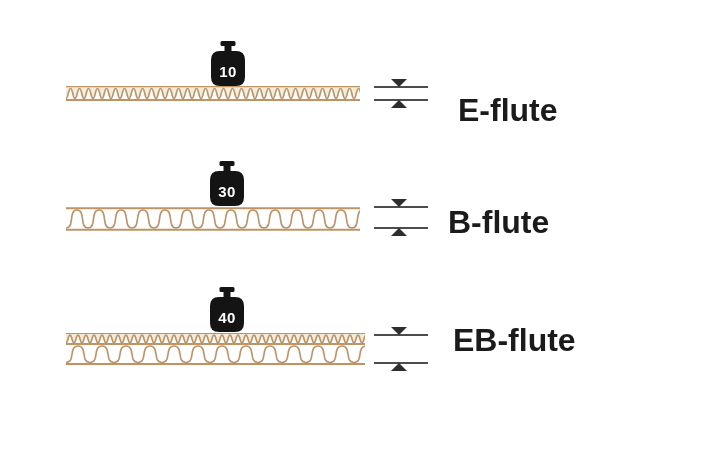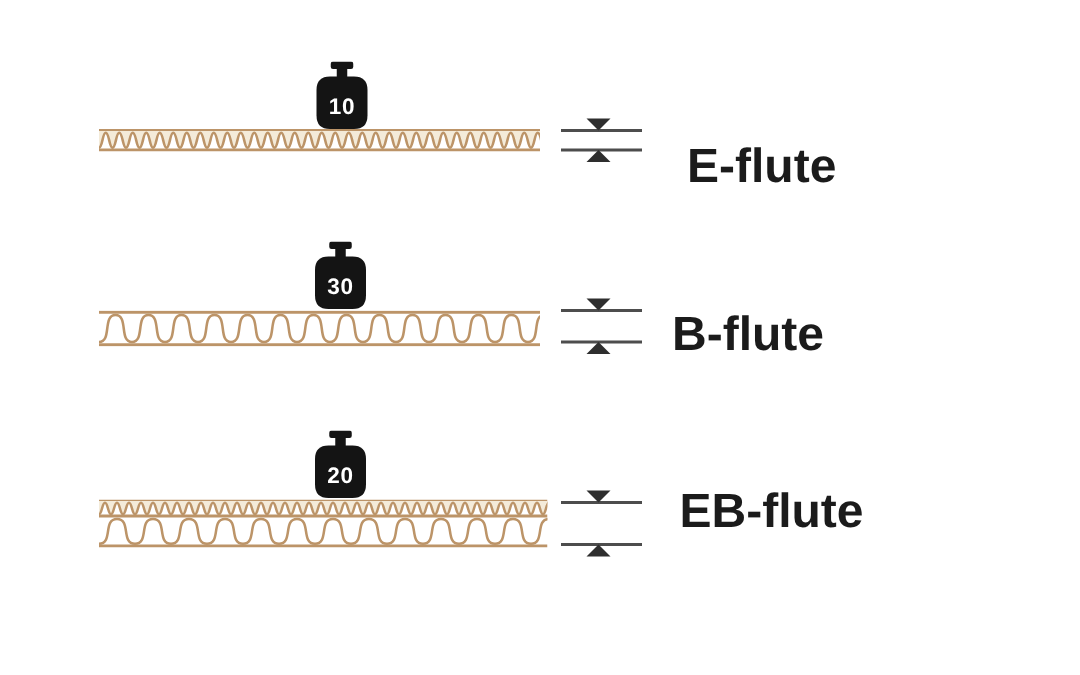--- a/index.html
+++ b/index.html
@@ -96,21 +96,21 @@
     <h2 class="label">B-flute</h2>
   </section>
 
   <section class="row row2">
     <div class="weight">
       <svg width="36" height="46" viewBox="0 0 36 46">
         <path class="weight-path" d="M12 0 H24 Q25.5 0 25.5 1.5 V3.5 Q25.5 5 24 5 H12 Q10.5 5 10.5 3.5 V1.5 Q10.5 0 12 0 Z"></path>
         <path class="weight-path" d="M14.5 4 H21.5 V12 H14.5 Z"></path>
         <path class="weight-path" d="M10 10 L26 10 Q35 10 35 19 L35 36 Q35 45 26 45 L10 45 Q1 45 1 36 L1 19 Q1 10 10 10 Z"></path>
       </svg>
-      <span class="weight-num">20</span>
+      <span class="weight-num">40</span>
     </div>
     <svg class="board-svg" width="299" height="32">
         <line x1="0" x2="299" y1="1" y2="1" class="liner"></line>
         <path d="M0 9.8C2.0 9.8 2.0 2.2 4.0 2.2C6.0 2.2 6.0 9.8 8.0 9.8C10.0 9.8 10.0 2.2 12.0 2.2C14.0 2.2 14.0 9.8 16.0 9.8C18.0 9.8 18.0 2.2 20.0 2.2C22.0 2.2 22.0 9.8 24.0 9.8C26.0 9.8 26.0 2.2 28.0 2.2C30.0 2.2 30.0 9.8 32.0 9.8C34.0 9.8 34.0 2.2 36.0 2.2C38.0 2.2 38.0 9.8 40.0 9.8C42.0 9.8 42.0 2.2 44.0 2.2C46.0 2.2 46.0 9.8 48.0 9.8C50.0 9.8 50.0 2.2 52.0 2.2C54.0 2.2 54.0 9.8 56.0 9.8C58.0 9.8 58.0 2.2 60.0 2.2C62.0 2.2 62.0 9.8 64.0 9.8C66.0 9.8 66.0 2.2 68.0 2.2C70.0 2.2 70.0 9.8 72.0 9.8C74.0 9.8 74.0 2.2 76.0 2.2C78.0 2.2 78.0 9.8 80.0 9.8C82.0 9.8 82.0 2.2 84.0 2.2C86.0 2.2 86.0 9.8 88.0 9.8C90.0 9.8 90.0 2.2 92.0 2.2C94.0 2.2 94.0 9.8 96.0 9.8C98.0 9.8 98.0 2.2 100.0 2.2C102.0 2.2 102.0 9.8 104.0 9.8C106.0 9.8 106.0 2.2 108.0 2.2C110.0 2.2 110.0 9.8 112.0 9.8C114.0 9.8 114.0 2.2 116.0 2.2C118.0 2.2 118.0 9.8 120.0 9.8C122.0 9.8 122.0 2.2 124.0 2.2C126.0 2.2 126.0 9.8 128.0 9.8C130.0 9.8 130.0 2.2 132.0 2.2C134.0 2.2 134.0 9.8 136.0 9.8C138.0 9.8 138.0 2.2 140.0 2.2C142.0 2.2 142.0 9.8 144.0 9.8C146.0 9.8 146.0 2.2 148.0 2.2C150.0 2.2 150.0 9.8 152.0 9.8C154.0 9.8 154.0 2.2 156.0 2.2C158.0 2.2 158.0 9.8 160.0 9.8C162.0 9.8 162.0 2.2 164.0 2.2C166.0 2.2 166.0 9.8 168.0 9.8C170.0 9.8 170.0 2.2 172.0 2.2C174.0 2.2 174.0 9.8 176.0 9.8C178.0 9.8 178.0 2.2 180.0 2.2C182.0 2.2 182.0 9.8 184.0 9.8C186.0 9.8 186.0 2.2 188.0 2.2C190.0 2.2 190.0 9.8 192.0 9.8C194.0 9.8 194.0 2.2 196.0 2.2C198.0 2.2 198.0 9.8 200.0 9.8C202.0 9.8 202.0 2.2 204.0 2.2C206.0 2.2 206.0 9.8 208.0 9.8C210.0 9.8 210.0 2.2 212.0 2.2C214.0 2.2 214.0 9.8 216.0 9.8C218.0 9.8 218.0 2.2 220.0 2.2C222.0 2.2 222.0 9.8 224.0 9.8C226.0 9.8 226.0 2.2 228.0 2.2C230.0 2.2 230.0 9.8 232.0 9.8C234.0 9.8 234.0 2.2 236.0 2.2C238.0 2.2 238.0 9.8 240.0 9.8C242.0 9.8 242.0 2.2 244.0 2.2C246.0 2.2 246.0 9.8 248.0 9.8C250.0 9.8 250.0 2.2 252.0 2.2C254.0 2.2 254.0 9.8 256.0 9.8C258.0 9.8 258.0 2.2 260.0 2.2C262.0 2.2 262.0 9.8 264.0 9.8C266.0 9.8 266.0 2.2 268.0 2.2C270.0 2.2 270.0 9.8 272.0 9.8C274.0 9.8 274.0 2.2 276.0 2.2C278.0 2.2 278.0 9.8 280.0 9.8C282.0 9.8 282.0 2.2 284.0 2.2C286.0 2.2 286.0 9.8 288.0 9.8C290.0 9.8 290.0 2.2 292.0 2.2C294.0 2.2 294.0 9.8 296.0 9.8C298.0 9.8 298.0 2.2 300.0 2.2C302.0 2.2 302.0 9.8 304.0 9.8C306.0 9.8 306.0 2.2 308.0 2.2L307 1.0000000000000002 L0 1.0000000000000002 Z" class="flute-fill"></path>
         <path d="M0 9.8C2.0 9.8 2.0 2.2 4.0 2.2C6.0 2.2 6.0 9.8 8.0 9.8C10.0 9.8 10.0 2.2 12.0 2.2C14.0 2.2 14.0 9.8 16.0 9.8C18.0 9.8 18.0 2.2 20.0 2.2C22.0 2.2 22.0 9.8 24.0 9.8C26.0 9.8 26.0 2.2 28.0 2.2C30.0 2.2 30.0 9.8 32.0 9.8C34.0 9.8 34.0 2.2 36.0 2.2C38.0 2.2 38.0 9.8 40.0 9.8C42.0 9.8 42.0 2.2 44.0 2.2C46.0 2.2 46.0 9.8 48.0 9.8C50.0 9.8 50.0 2.2 52.0 2.2C54.0 2.2 54.0 9.8 56.0 9.8C58.0 9.8 58.0 2.2 60.0 2.2C62.0 2.2 62.0 9.8 64.0 9.8C66.0 9.8 66.0 2.2 68.0 2.2C70.0 2.2 70.0 9.8 72.0 9.8C74.0 9.8 74.0 2.2 76.0 2.2C78.0 2.2 78.0 9.8 80.0 9.8C82.0 9.8 82.0 2.2 84.0 2.2C86.0 2.2 86.0 9.8 88.0 9.8C90.0 9.8 90.0 2.2 92.0 2.2C94.0 2.2 94.0 9.8 96.0 9.8C98.0 9.8 98.0 2.2 100.0 2.2C102.0 2.2 102.0 9.8 104.0 9.8C106.0 9.8 106.0 2.2 108.0 2.2C110.0 2.2 110.0 9.8 112.0 9.8C114.0 9.8 114.0 2.2 116.0 2.2C118.0 2.2 118.0 9.8 120.0 9.8C122.0 9.8 122.0 2.2 124.0 2.2C126.0 2.2 126.0 9.8 128.0 9.8C130.0 9.8 130.0 2.2 132.0 2.2C134.0 2.2 134.0 9.8 136.0 9.8C138.0 9.8 138.0 2.2 140.0 2.2C142.0 2.2 142.0 9.8 144.0 9.8C146.0 9.8 146.0 2.2 148.0 2.2C150.0 2.2 150.0 9.8 152.0 9.8C154.0 9.8 154.0 2.2 156.0 2.2C158.0 2.2 158.0 9.8 160.0 9.8C162.0 9.8 162.0 2.2 164.0 2.2C166.0 2.2 166.0 9.8 168.0 9.8C170.0 9.8 170.0 2.2 172.0 2.2C174.0 2.2 174.0 9.8 176.0 9.8C178.0 9.8 178.0 2.2 180.0 2.2C182.0 2.2 182.0 9.8 184.0 9.8C186.0 9.8 186.0 2.2 188.0 2.2C190.0 2.2 190.0 9.8 192.0 9.8C194.0 9.8 194.0 2.2 196.0 2.2C198.0 2.2 198.0 9.8 200.0 9.8C202.0 9.8 202.0 2.2 204.0 2.2C206.0 2.2 206.0 9.8 208.0 9.8C210.0 9.8 210.0 2.2 212.0 2.2C214.0 2.2 214.0 9.8 216.0 9.8C218.0 9.8 218.0 2.2 220.0 2.2C222.0 2.2 222.0 9.8 224.0 9.8C226.0 9.8 226.0 2.2 228.0 2.2C230.0 2.2 230.0 9.8 232.0 9.8C234.0 9.8 234.0 2.2 236.0 2.2C238.0 2.2 238.0 9.8 240.0 9.8C242.0 9.8 242.0 2.2 244.0 2.2C246.0 2.2 246.0 9.8 248.0 9.8C250.0 9.8 250.0 2.2 252.0 2.2C254.0 2.2 254.0 9.8 256.0 9.8C258.0 9.8 258.0 2.2 260.0 2.2C262.0 2.2 262.0 9.8 264.0 9.8C266.0 9.8 266.0 2.2 268.0 2.2C270.0 2.2 270.0 9.8 272.0 9.8C274.0 9.8 274.0 2.2 276.0 2.2C278.0 2.2 278.0 9.8 280.0 9.8C282.0 9.8 282.0 2.2 284.0 2.2C286.0 2.2 286.0 9.8 288.0 9.8C290.0 9.8 290.0 2.2 292.0 2.2C294.0 2.2 294.0 9.8 296.0 9.8C298.0 9.8 298.0 2.2 300.0 2.2C302.0 2.2 302.0 9.8 304.0 9.8C306.0 9.8 306.0 2.2 308.0 2.2" class="flute-wave"></path>
         <line x1="0" x2="299" y1="11" y2="11" class="liner"></line>
         <path d="M0 29.5C9.6 29.5 2.4 13 12.0 13C21.6 13 14.4 29.5 24.0 29.5C33.6 29.5 26.4 13 36.0 13C45.6 13 38.4 29.5 48.0 29.5C57.6 29.5 50.4 13 60.0 13C69.6 13 62.4 29.5 72.0 29.5C81.6 29.5 74.4 13 84.0 13C93.6 13 86.4 29.5 96.0 29.5C105.6 29.5 98.4 13 108.0 13C117.6 13 110.4 29.5 120.0 29.5C129.6 29.5 122.4 13 132.0 13C141.6 13 134.4 29.5 144.0 29.5C153.6 29.5 146.4 13 156.0 13C165.6 13 158.4 29.5 168.0 29.5C177.6 29.5 170.4 13 180.0 13C189.6 13 182.4 29.5 192.0 29.5C201.6 29.5 194.4 13 204.0 13C213.6 13 206.4 29.5 216.0 29.5C225.6 29.5 218.4 13 228.0 13C237.6 13 230.4 29.5 240.0 29.5C249.6 29.5 242.4 13 252.0 13C261.6 13 254.4 29.5 264.0 29.5C273.6 29.5 266.4 13 276.0 13C285.6 13 278.4 29.5 288.0 29.5C297.6 29.5 290.4 13 300.0 13C309.6 13 302.4 29.5 312.0 29.5C321.6 29.5 314.4 13 324.0 13" class="flute-wave"></path>
         <line x1="0" x2="299" y1="31" y2="31" class="liner"></line>
       </svg>
     <svg class="arrow-svg" width="54" height="48">

